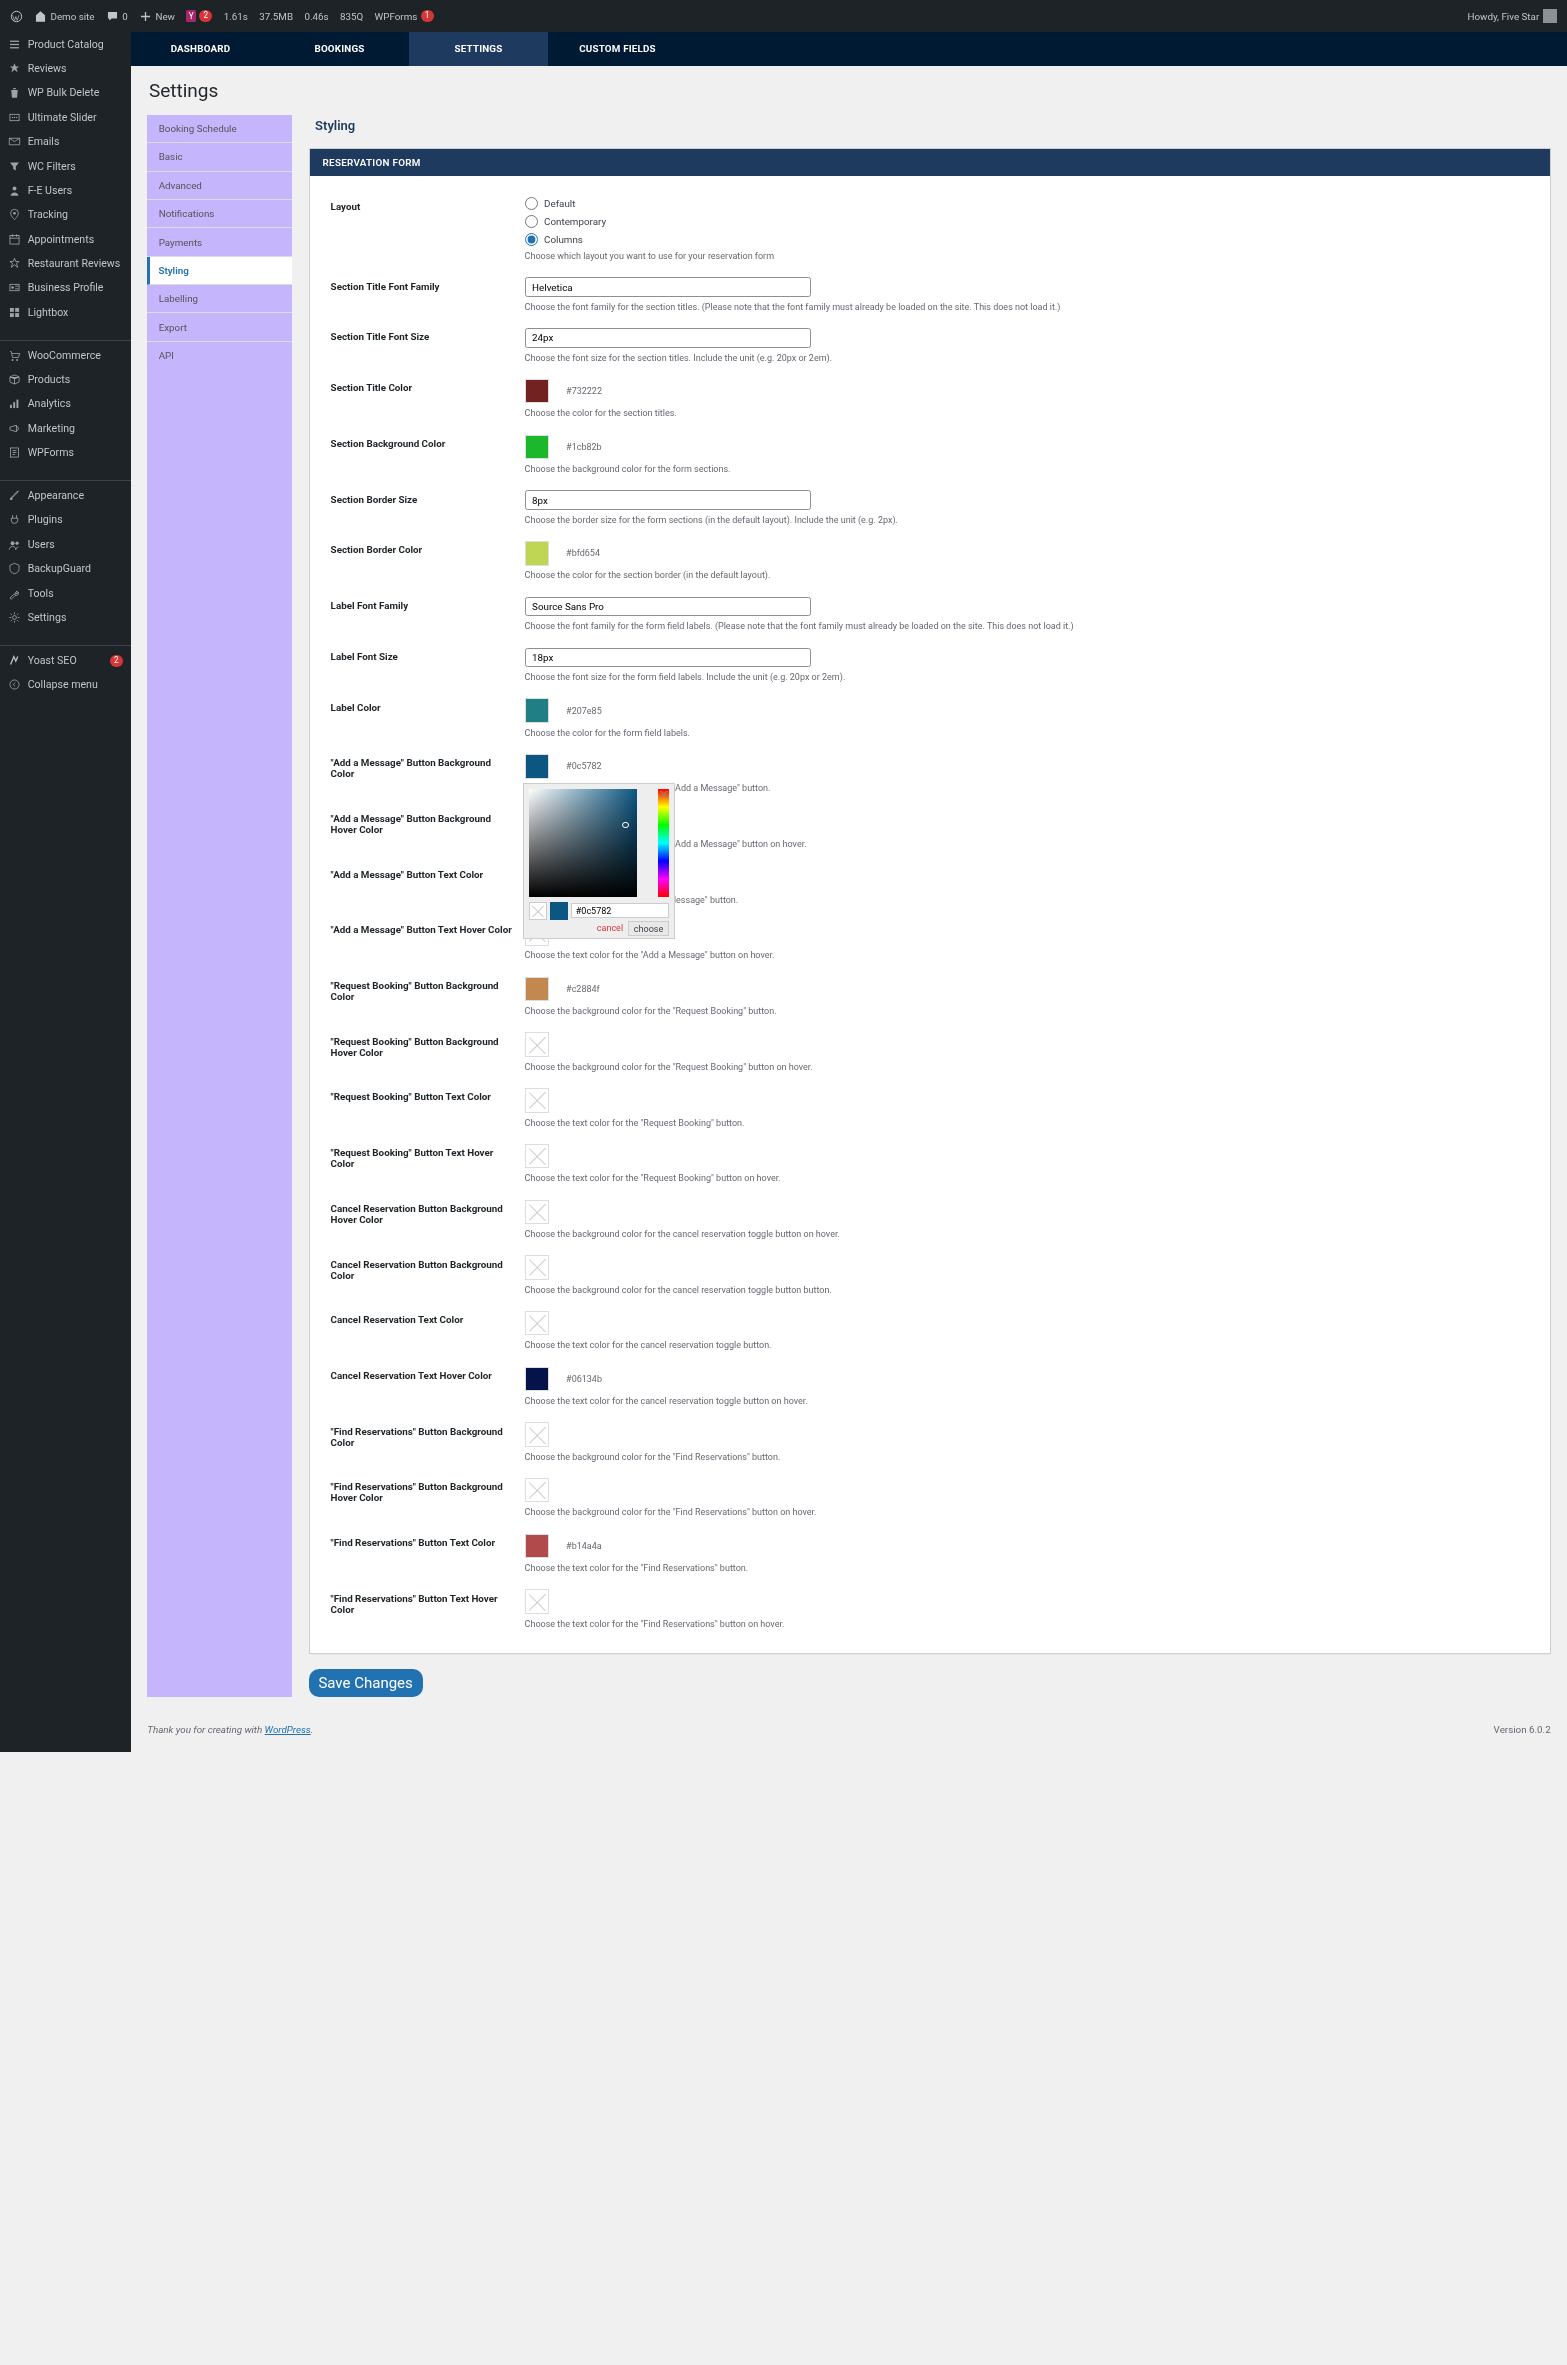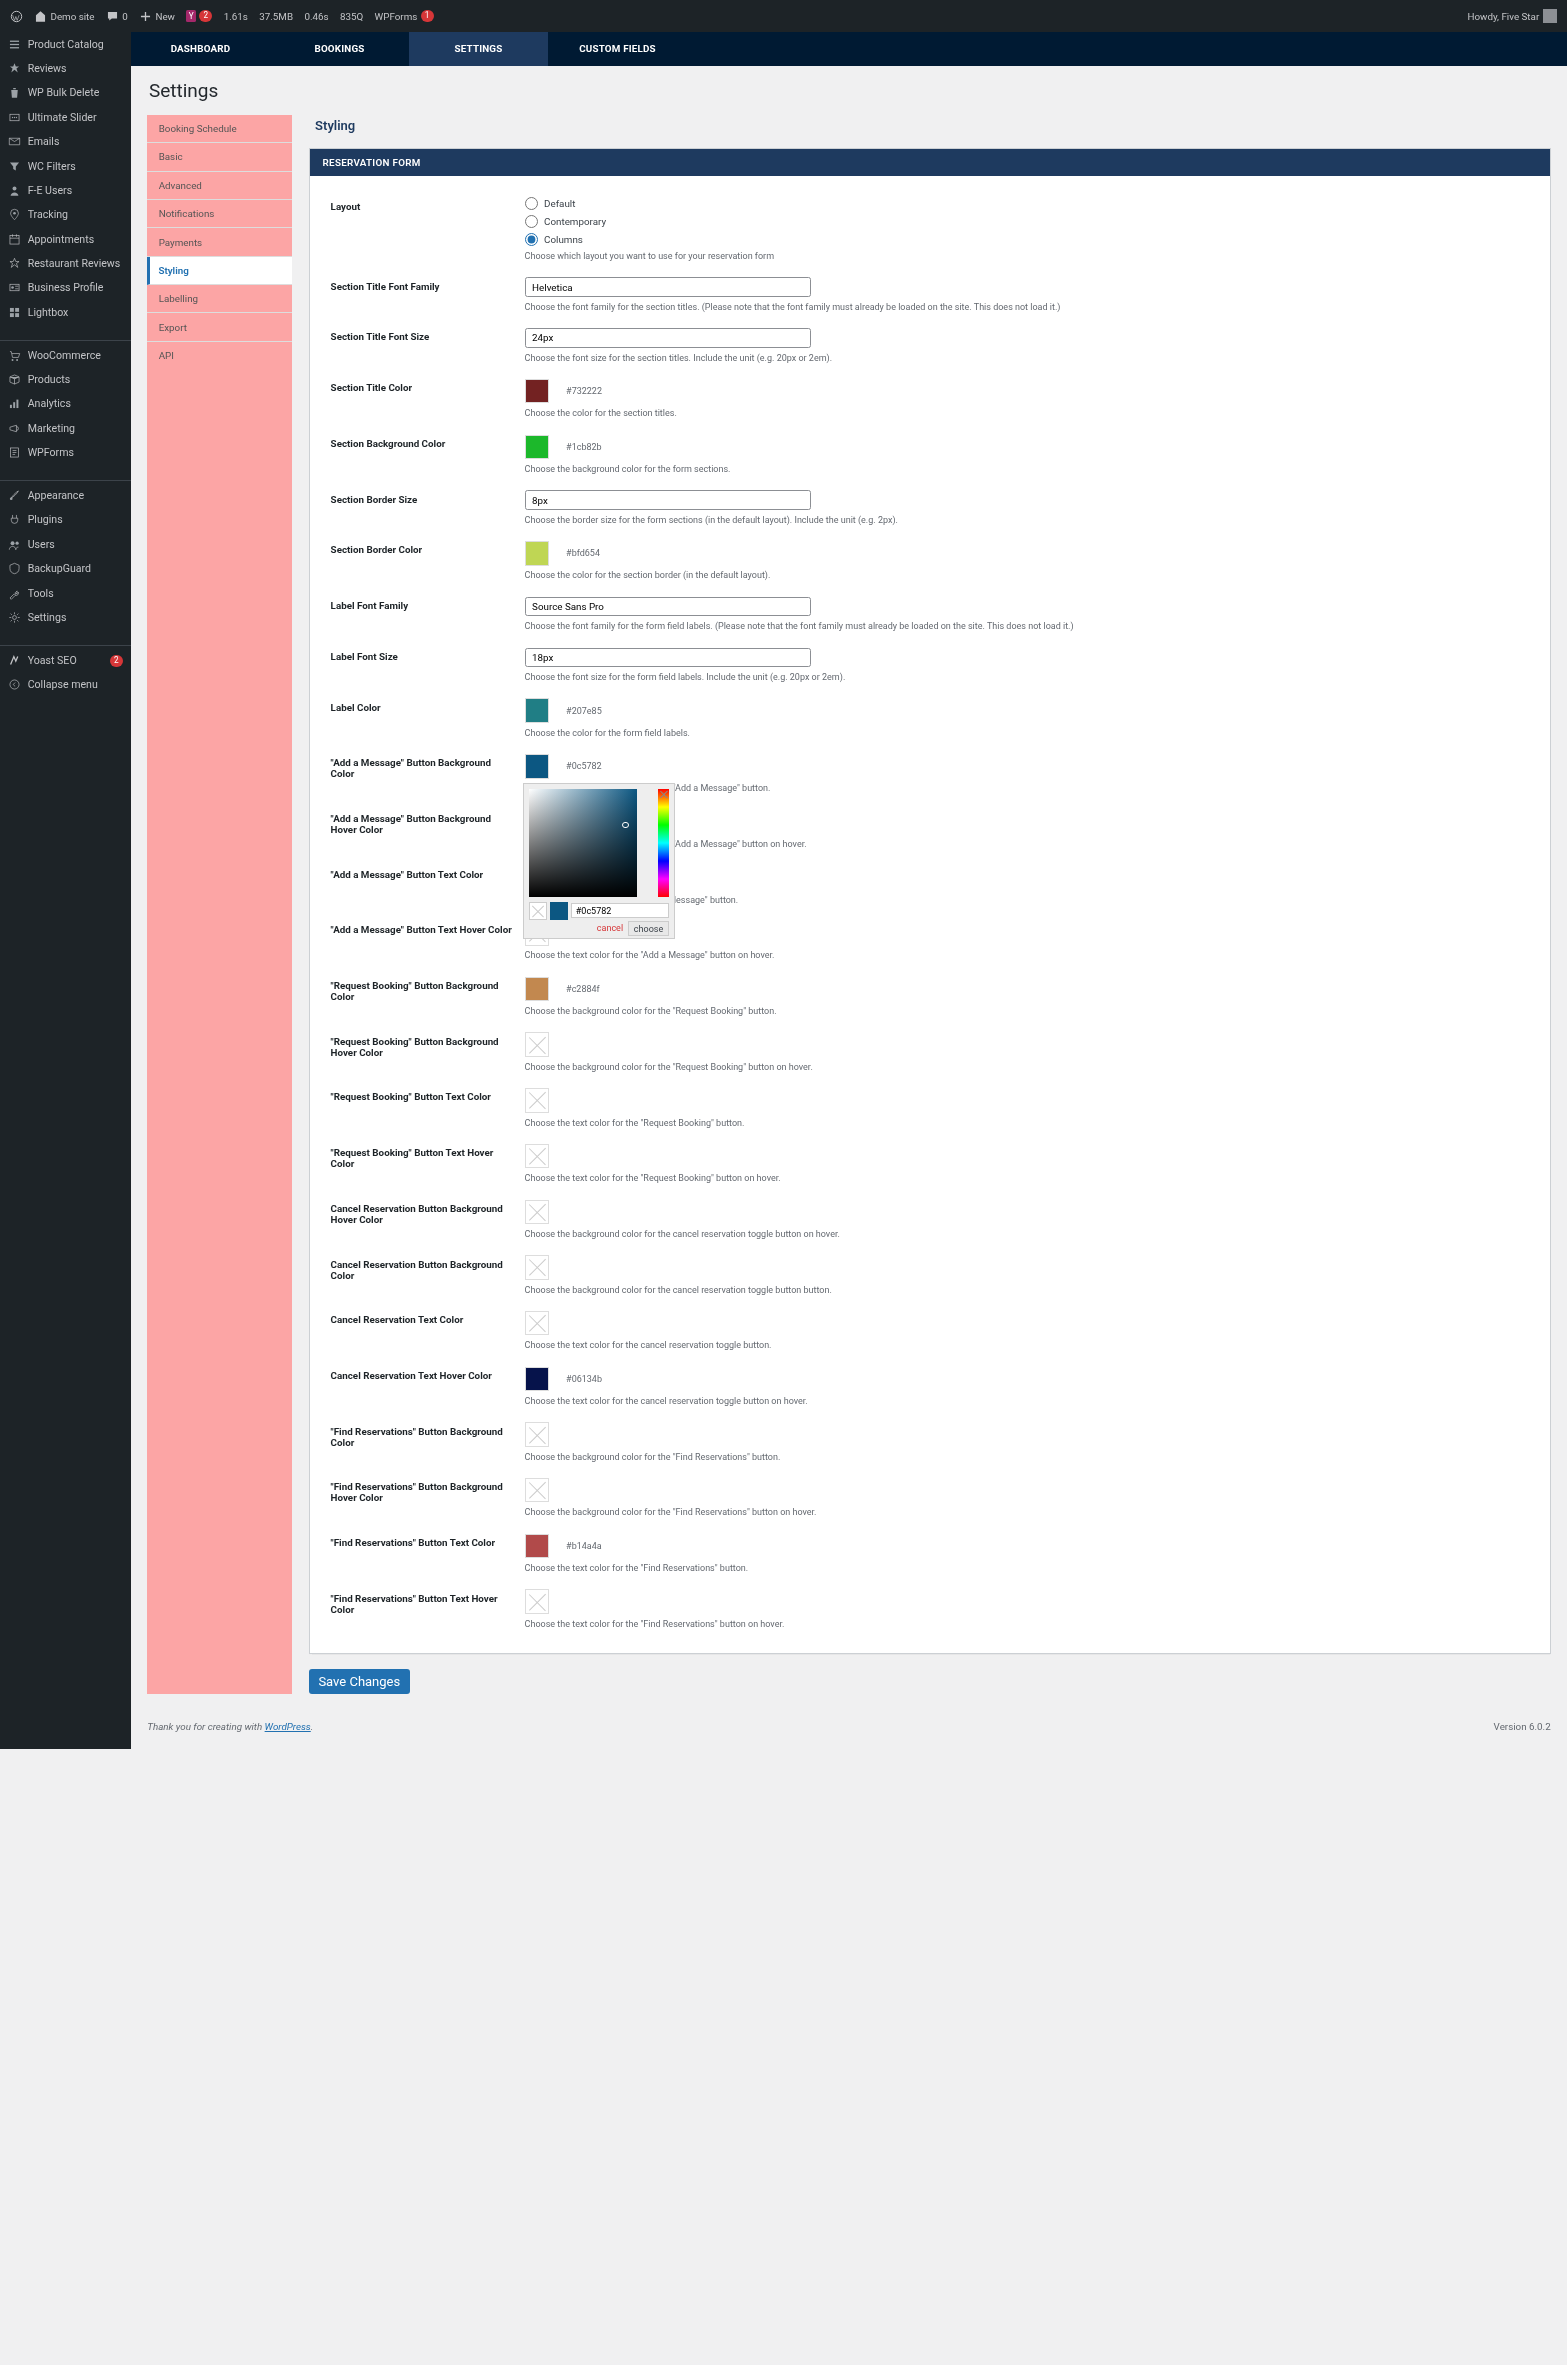--- a/index.html
+++ b/index.html
@@ -20,21 +20,21 @@
 .sidemenu .ub{background:#d63638;color:#fff;border-radius:8.2px;padding:0 4.1px;font-size:8.2px;line-height:11.4px;margin-left:auto}
 .main{flex:1;min-width:0;display:flex;flex-direction:column}
 .navtabs{background:#001a33;display:flex}
 .navtabs a{color:#fff;font-size:9.8px;padding:11.4px 0;text-align:center;cursor:pointer;font-weight:700;letter-spacing:0.2px}
 .navtabs a.t0{flex:0 0 139px}
 .navtabs a.t{flex:0 0 139px}
 .navtabs a.active{background:#1e3a5f}
 .content{padding:8.2px 16.3px 8.2px 16.3px}
 h1.page{font-size:19px;font-weight:400;color:#23282d;margin:4.9px 0 13px 1.6px}
 .twocol{display:flex;gap:16.3px}
-.submenu{width:145px;flex:0 0 145px;background:#fca5a5}
+.submenu{width:145px;flex:0 0 145px;background:#c4b5fd}
 .submenu .si{padding:8.2px 11.4px;font-size:9.8px;color:#555;cursor:pointer;border-bottom:0.8px solid #ddd}
 .submenu .si:last-child{border-bottom:none}
 .submenu .si.active{background:#fff;color:#2271b1;font-weight:600;border-left:3.3px solid #2271b1;padding-left:8.2px}
 .panel{flex:1;min-width:0}
 h2.panelh{color:#1e3a5f;font-size:13px;font-weight:600;margin:3.3px 0 14.7px 6.5px}
 .card{background:#fff;border:0.8px solid #ccd0d4;box-shadow:0 0.8px 0.8px rgba(0,0,0,.04)}
 .cardhead{background:#1e3a5f;color:#fff;font-size:9.8px;font-weight:600;padding:8.2px 13px;letter-spacing:0.3px}
 .cardbody{padding:11.4px 21px 18px}
 .row{display:flex;padding:9.8px 0 6.5px;align-items:flex-start}
 .row .lab{flex:0 0 194px;font-size:9.8px;font-weight:700;color:#1d2327;padding-top:3.3px;padding-right:9.8px}
@@ -60,21 +60,21 @@
 .picker .bot{clear:both;padding-top:4.9px;display:flex;align-items:center;gap:3.3px}
 .picker .bot .nc{width:18px;height:18px;border:0.8px solid #ccc;position:relative;background:#fff}
 .picker .bot .nc::before,.picker .bot .nc::after{content:"";position:absolute;left:0;top:50%;width:100%;height:0.8px;background:#ccc}
 .picker .bot .nc::before{transform:rotate(45deg)}
 .picker .bot .nc::after{transform:rotate(-45deg)}
 .picker .bot .cc{width:18px;height:18px;background:#0c5782}
 .picker .bot input{flex:1;border:0.8px solid #ccc;padding:1.6px 3.3px;font-size:9px;width:49px}
 .picker .actions{text-align:right;margin-top:3.3px}
 .picker .actions .cancel{color:#d63638;cursor:pointer;margin-right:4.9px}
 .picker .actions .choose{background:#e8e8e8;border:0.8px solid #ccc;padding:1.6px 4.9px;cursor:pointer;font-size:9px}
-.savebtn{background:#2271b1;color:#fff;border:none;padding:4.9px 9.8px;border-radius:3px;font-size:13px;cursor:pointer;margin-top:14.7px}
+.savebtn{background:#2271b1;color:#fff;border:none;padding:4.9px 9.8px;border-radius:10px;font-size:15px;cursor:pointer;margin-top:14.7px}
 .footer{padding:19.6px 16.3px 16.3px;color:#646970;font-size:9.8px;display:flex;font-style:italic}
 .footer a{color:#2271b1;text-decoration:underline}
 .footer .ver{margin-left:auto;font-style:normal}
 .relwrap{position:relative}
 </style>
 </head>
 <body>
 
 <div class="adminbar">
   <div class="left">

